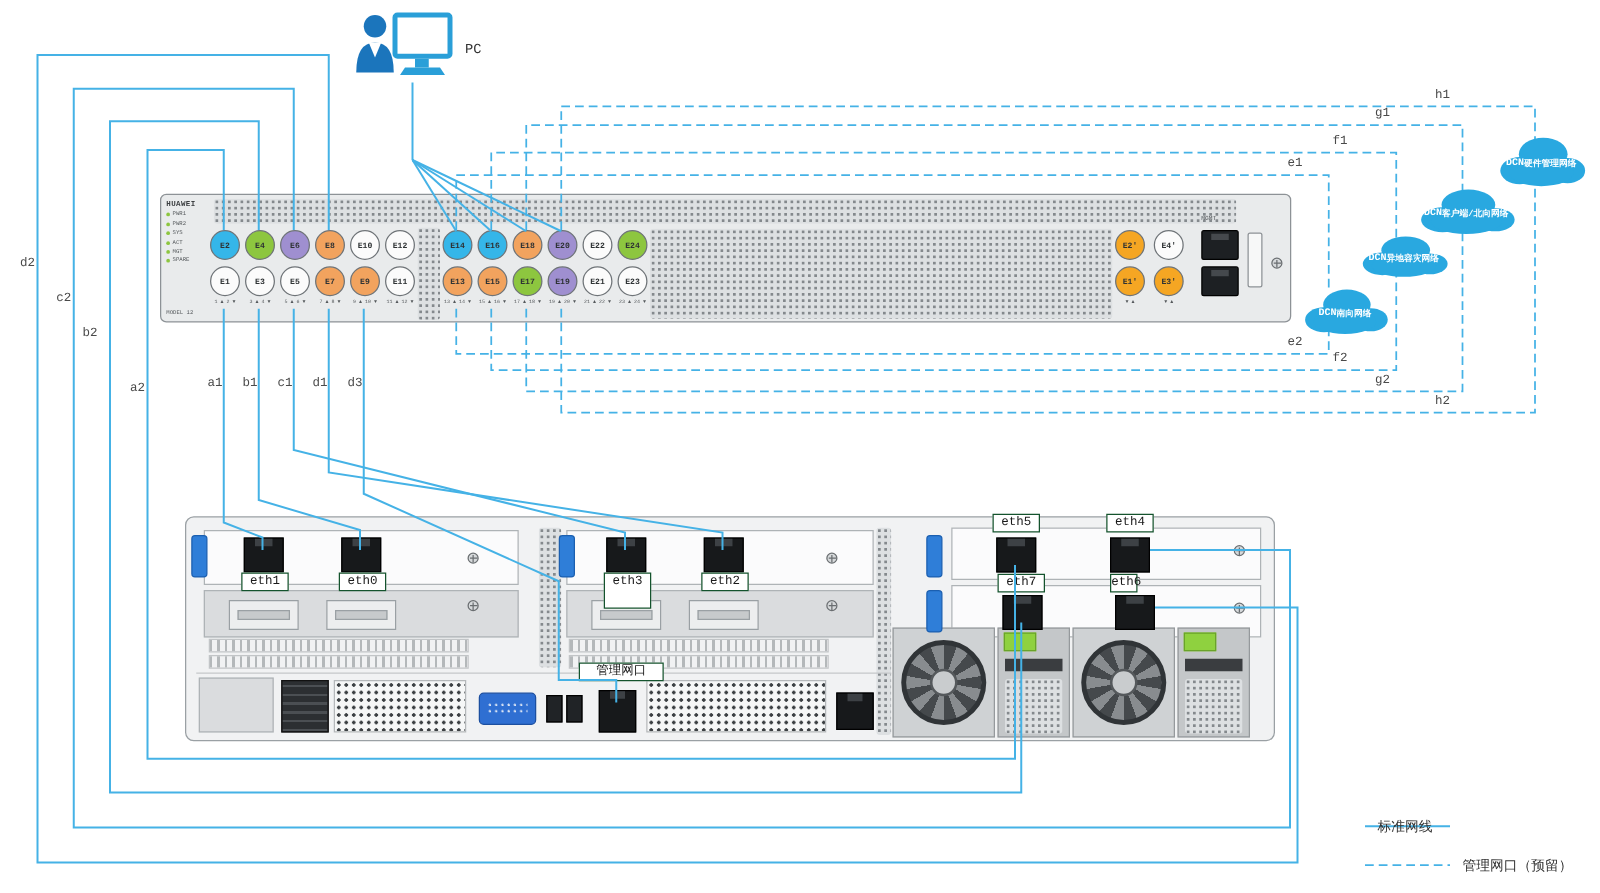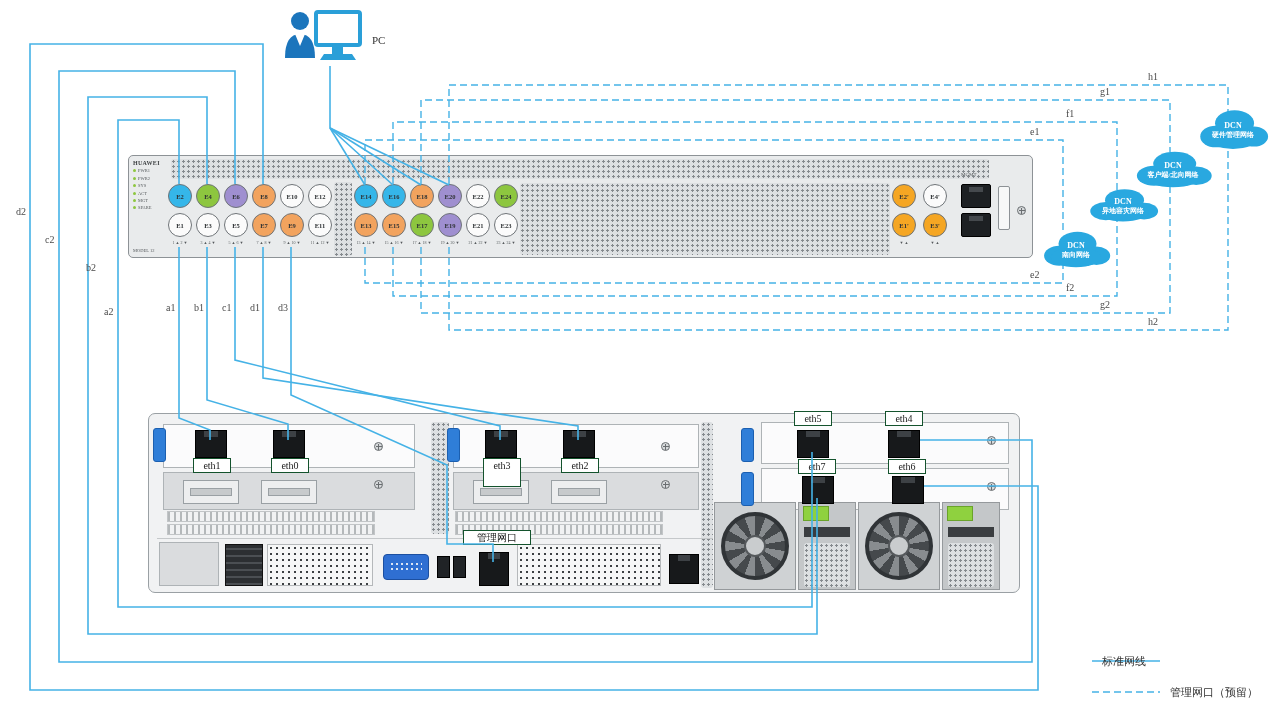--- a/index.html
+++ b/index.html
@@ -1,17 +1,17 @@
 <!DOCTYPE html>
 <html><head>
 <meta charset="utf-8">
 <style>
 *{box-sizing:border-box;margin:0;padding:0}
 body{background:#fff}
-.canvas{position:relative;width:1280px;height:714px;background:#fff;font-family:Liberation Serif, serif;overflow:hidden}
+.canvas{position:relative;width:1280px;height:714px;background:#fff;font-family:Liberation Mono, monospace;overflow:hidden}
 .cable-layer{position:absolute;left:0;top:0;z-index:50;pointer-events:none}
 .lbl{position:absolute;font-size:10px;color:#4a4a4a;z-index:60;white-space:nowrap}
 .legend-label{position:absolute;font-size:11px;color:#333;z-index:60;white-space:nowrap}
 .pclabel{position:absolute;left:372px;top:34px;font-size:11px;color:#333;z-index:60}
 .pcwrap{position:absolute;left:282px;top:8px;width:82px;height:64px;z-index:20}
 
 .switch{position:absolute;left:128px;top:155px;width:905px;height:103px;background:#e9ebec;border:1.5px solid #8d9296;border-radius:5px;z-index:10}
 .perf{position:absolute;background-color:#dde0e2;background-image:radial-gradient(circle at 2.5px 2.5px,#84898d 1.1px,transparent 1.4px);background-size:5px 5px;border-radius:3px}
 .sw-left{position:absolute;left:4px;top:4px;width:36px;height:94px}
 .sw-brand{font-size:6px;font-weight:bold;color:#3c3f41;letter-spacing:.3px}
@@ -47,21 +47,21 @@
 .fanhub{position:absolute;left:29px;top:32px;width:22px;height:22px;border-radius:50%;background:#c9ccce;border:2px solid #55595c}
 .psu{position:absolute;background:#c4c7c9;border:1px solid #95999c}
 .sticker{position:absolute;left:4px;top:3px;width:26px;height:15px;background:#8fd13f;border:1px solid #6aa32a}
 .psubar{position:absolute;left:5px;top:24px;width:46px;height:10px;background:#3a3d40}
 .iorow-sep{position:absolute;left:8px;top:124px;width:556px;border-top:1px solid #c5c8ca}
 .darkmod{position:absolute;background:#2c2f32;border:1px solid #111;background-image:repeating-linear-gradient(0deg,#4b4f53 0 2px,transparent 2px 7px)}
 .chip{position:absolute}
 
 .cloud{position:absolute;z-index:60}
 .cloud svg{position:absolute;left:0;top:0;width:100%;height:100%}
-.cloudtext{position:absolute;inset:0;display:flex;flex-direction:column;align-items:center;justify-content:center;color:#fff;z-index:2;padding-top:5px}
+.cloudtext{position:absolute;inset:0;display:flex;flex-direction:row;align-items:center;justify-content:center;color:#fff;z-index:2;padding-top:5px}
 .cloudtext .l1{font-size:8px;font-weight:bold}
 .cloudtext .l2{font-size:7px;font-weight:bold;white-space:nowrap}
 </style>
 </head>
 <body>
 
 <div class="canvas">
 
   <div class="pcwrap">
     <svg viewBox="0 0 82 64">
@@ -256,21 +256,21 @@
 
     <div class="card" style="left:612px;top:8px;width:248px;height:42px"></div>
     <div class="rj45" style="left:648px;top:16px;width:32px;height:28px"></div>
     <div class="rj45" style="left:739px;top:16px;width:32px;height:28px"></div>
     <div class="elabel" style="left:645px;top:-3px;width:38px;height:15px">eth5</div>
     <div class="elabel" style="left:736px;top:-3px;width:38px;height:15px">eth4</div>
     <div class="card" style="left:612px;top:54px;width:248px;height:42px"></div>
     <div class="rj45" style="left:653px;top:62px;width:32px;height:28px"></div>
     <div class="rj45" style="left:743px;top:62px;width:32px;height:28px"></div>
     <div class="elabel" style="left:649px;top:45px;width:38px;height:15px">eth7</div>
-    <div class="elabel" style="left:739px;top:45px;width:38px;height:15px">eth6</div>
+    <div class="elabel" style="left:739px;top:45px;width:22px;height:15px">eth6</div>
 
     <span class="screw" style="left:225px;top:28px"></span>
     <span class="screw" style="left:225px;top:66px"></span>
     <span class="screw" style="left:512px;top:28px"></span>
     <span class="screw" style="left:512px;top:66px"></span>
     <span class="screw" style="left:838px;top:22px"></span>
     <span class="screw" style="left:838px;top:68px"></span>
 
     <div class="cardb" style="left:10px;top:128px;width:60px;height:44px"></div>
     <div class="darkmod" style="left:76px;top:130px;width:38px;height:42px"></div>
@@ -391,21 +391,21 @@
       <line x1="1092" y1="692" x2="1160" y2="692"></line>
     </g>
   </svg>
 
   <span class="lbl" style="left:166px;top:302px">a1</span>
   <span class="lbl" style="left:194px;top:302px">b1</span>
   <span class="lbl" style="left:222px;top:302px">c1</span>
   <span class="lbl" style="left:250px;top:302px">d1</span>
   <span class="lbl" style="left:278px;top:302px">d3</span>
   <span class="lbl" style="left:104px;top:306px">a2</span>
-  <span class="lbl" style="left:86px;top:262px">b2</span>
+  <span class="lbl" style="left:66px;top:262px">b2</span>
   <span class="lbl" style="left:45px;top:234px">c2</span>
   <span class="lbl" style="left:16px;top:206px">d2</span>
   <span class="lbl" style="left:1030px;top:126px">e1</span>
   <span class="lbl" style="left:1066px;top:108px">f1</span>
   <span class="lbl" style="left:1100px;top:86px">g1</span>
   <span class="lbl" style="left:1148px;top:71px">h1</span>
   <span class="lbl" style="left:1030px;top:269px">e2</span>
   <span class="lbl" style="left:1066px;top:282px">f2</span>
   <span class="lbl" style="left:1100px;top:299px">g2</span>
   <span class="lbl" style="left:1148px;top:316px">h2</span>

